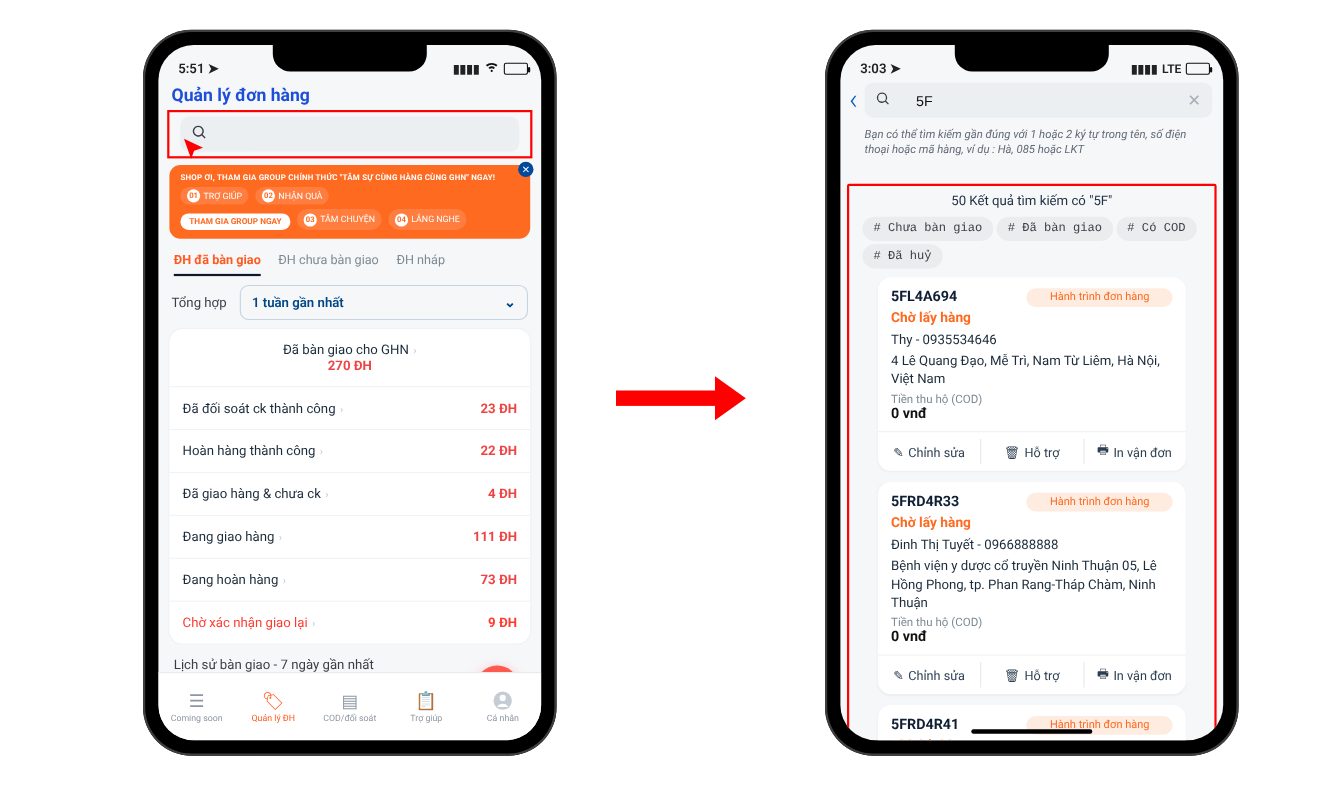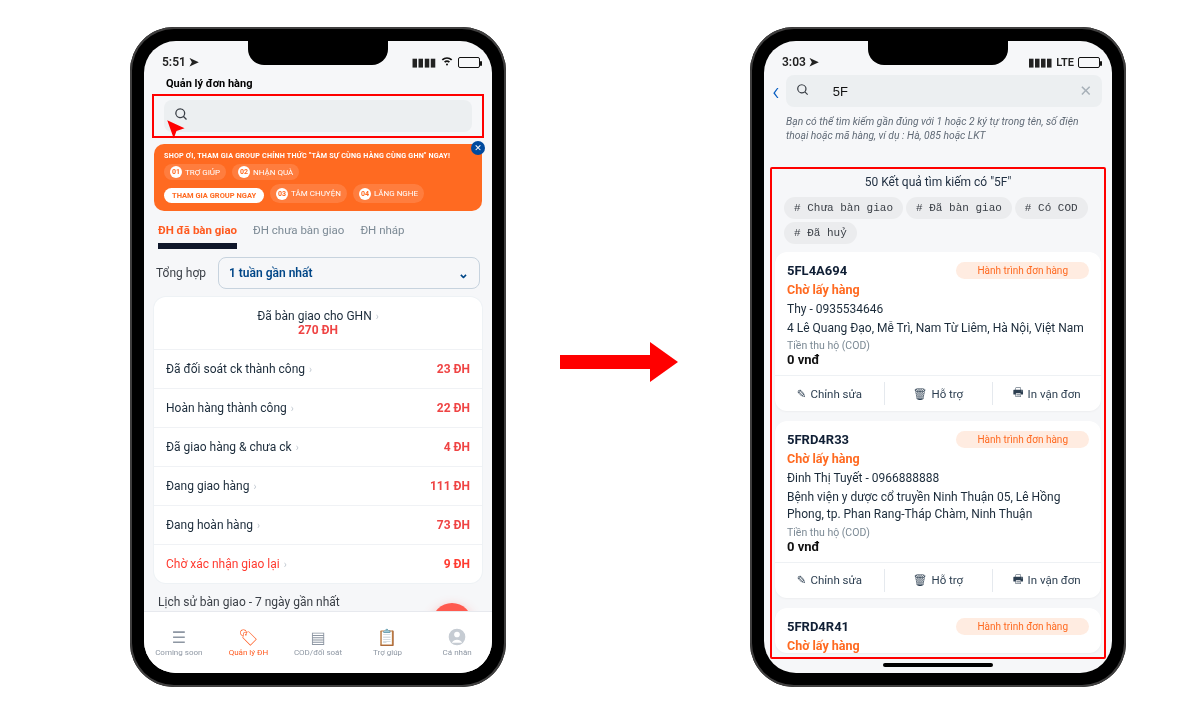--- a/index.html
+++ b/index.html
@@ -55,21 +55,21 @@
     font-size: 12px;
   }
   .statusbar .icons { display:flex; align-items:center; gap:4px; font-size:11px; }
   .battery {
     width:22px; height:11px; border:1px solid #111; border-radius:2px; position:relative;
   }
   .battery::after{content:""; position:absolute; right:-3px; top:3px; width:2px; height:5px; background:#111; border-radius:1px;}
   .battery .fill{height:100%; background:#e9ce3c;}
 
   
-  .header-title { color:#000000; font-weight:700; font-size:11px; padding:6px 22px 2px; }
+  .header-title { color:#1d4ed8; font-weight:700; font-size:16px; padding:6px 12px 2px; }
 
   .red-box { border:2px solid #ff0000; }
 
   .searchbar {
     margin:4px 10px;
     background:#eceff1;
     border-radius:8px;
     height:32px;
     display:flex;
     align-items:center;
@@ -94,21 +94,21 @@
   .banner-top{font-weight:700; letter-spacing:.2px; margin-bottom:4px; font-size:7.2px;}
   .pill-row{display:flex; gap:6px; margin-top:4px;}
   .pill{background:#ffffff22; border-radius:10px; padding:2px 6px; font-size:8px; display:flex; align-items:center; gap:3px;}
   .pill b{background:#fff; color:#ff6a21; width:12px; height:12px; border-radius:50%; display:inline-flex; align-items:center; justify-content:center; font-size:7px;}
   .big-pill{display:inline-block; background:#fff; color:#ff6a21; border-radius:10px; padding:3px 8px; font-weight:700; font-size:7.5px; margin-top:4px;}
   .banner-close{position:absolute; top:-3px; right:-3px; width:14px; height:14px; border-radius:50%; background:#004a9e; color:#fff; font-size:9px; display:flex; align-items:center; justify-content:center;}
 
   
   .tabs{display:flex; gap:16px; padding:6px 14px 0; font-size:11.5px;}
   .tab{color:#7c8a95; padding-bottom:6px;}
-  .tab.active{color:#ff5a1f; font-weight:700; border-bottom:6px solid #0f172a;}
+  .tab.active{color:#ff5a1f; font-weight:700; border-bottom:2px solid #0f172a;}
 
   
   .week-row{display:flex; align-items:center; gap:12px; padding:8px 12px;}
   .summary-label {color:#3a3f46;}
   .week-select{flex:1; border:1.5px solid #c7d3de; border-radius:8px; height:32px; display:flex; align-items:center; justify-content:space-between; padding:0 10px; color:#004687; font-weight:600;}
   .chev { color:#004687; font-size:13px; }
 
   
   .card{margin:0 10px; background:#fff; border-radius:12px; box-shadow:0 0 0 1px #eef2f5;}
   .srow{display:flex; justify-content:space-between; align-items:center; padding:12px 12px; border-top:1px solid #f0f2f5; cursor:pointer;}
@@ -134,21 +134,21 @@
   .back-row{display:flex; align-items:center; gap:6px; padding:4px 10px 4px 8px;}
   .back-row .searchbar{flex:1; margin:0;gap:21px;}
   .back-chev{color:#085ec2; font-size:26px; font-weight:300;}
 
   .help-text{padding:4px 22px 24px; font-style:italic; font-size:10.3px; color:#606a76; line-height:1.35;}
   .result-head{text-align:center; font-size:12px; color:#233244; padding:4px 0 8px;}
 
   .chips{display:flex; flex-wrap:wrap; gap:3px; padding:0 12px 8px;font-family:Liberation Mono, monospace;}
   .chip{background:#ebecee; border-radius:14px; padding:5px 10px; font-size:11px; color:#3a3f46;}
 
-  .result-card{margin:0 3px 10px; background:#fff; border-radius:12px; padding:10px 12px 10px; box-shadow:0 1px 2px rgba(0,0,0,.04);}
+  .result-card{margin:0 26px 10px; background:#fff; border-radius:12px; padding:10px 12px 10px; box-shadow:0 1px 2px rgba(0,0,0,.04);}
   .rc-top{display:flex; justify-content:space-between; align-items:center; margin-bottom:3px;}
   .rc-code{font-weight:700; font-size:13px; color:#0f1e34;}
   .rc-badge{background:#ffece1; color:#ff6a21; font-size:10px; padding:3px 21px; border-radius:10px;}
   .rc-status{color:#ff6a21; font-size:12.5px; font-weight:700; margin-bottom:4px;}
   .rc-line{font-size:12px; color:#1b2b3a; margin-bottom:2px; line-height:1.4;}
   .rc-small{font-size:10.5px; color:#7c8a95; margin-top:3px;}
   .rc-amount{font-weight:700; font-size:13px; color:#111;}
   .rc-actions{display:flex; border-top:1px solid #eef1f4; margin:8px -12px -10px; }
   .rc-act{flex:1; display:flex; align-items:center; justify-content:center; gap:4px; padding:8px 0; font-size:11.5px; color:#2c3e50; position:relative;}
   .rc-act + .rc-act::before{content:""; position:absolute; left:0; top:6px; bottom:6px; width:1px; background:#e5e9ee;}

